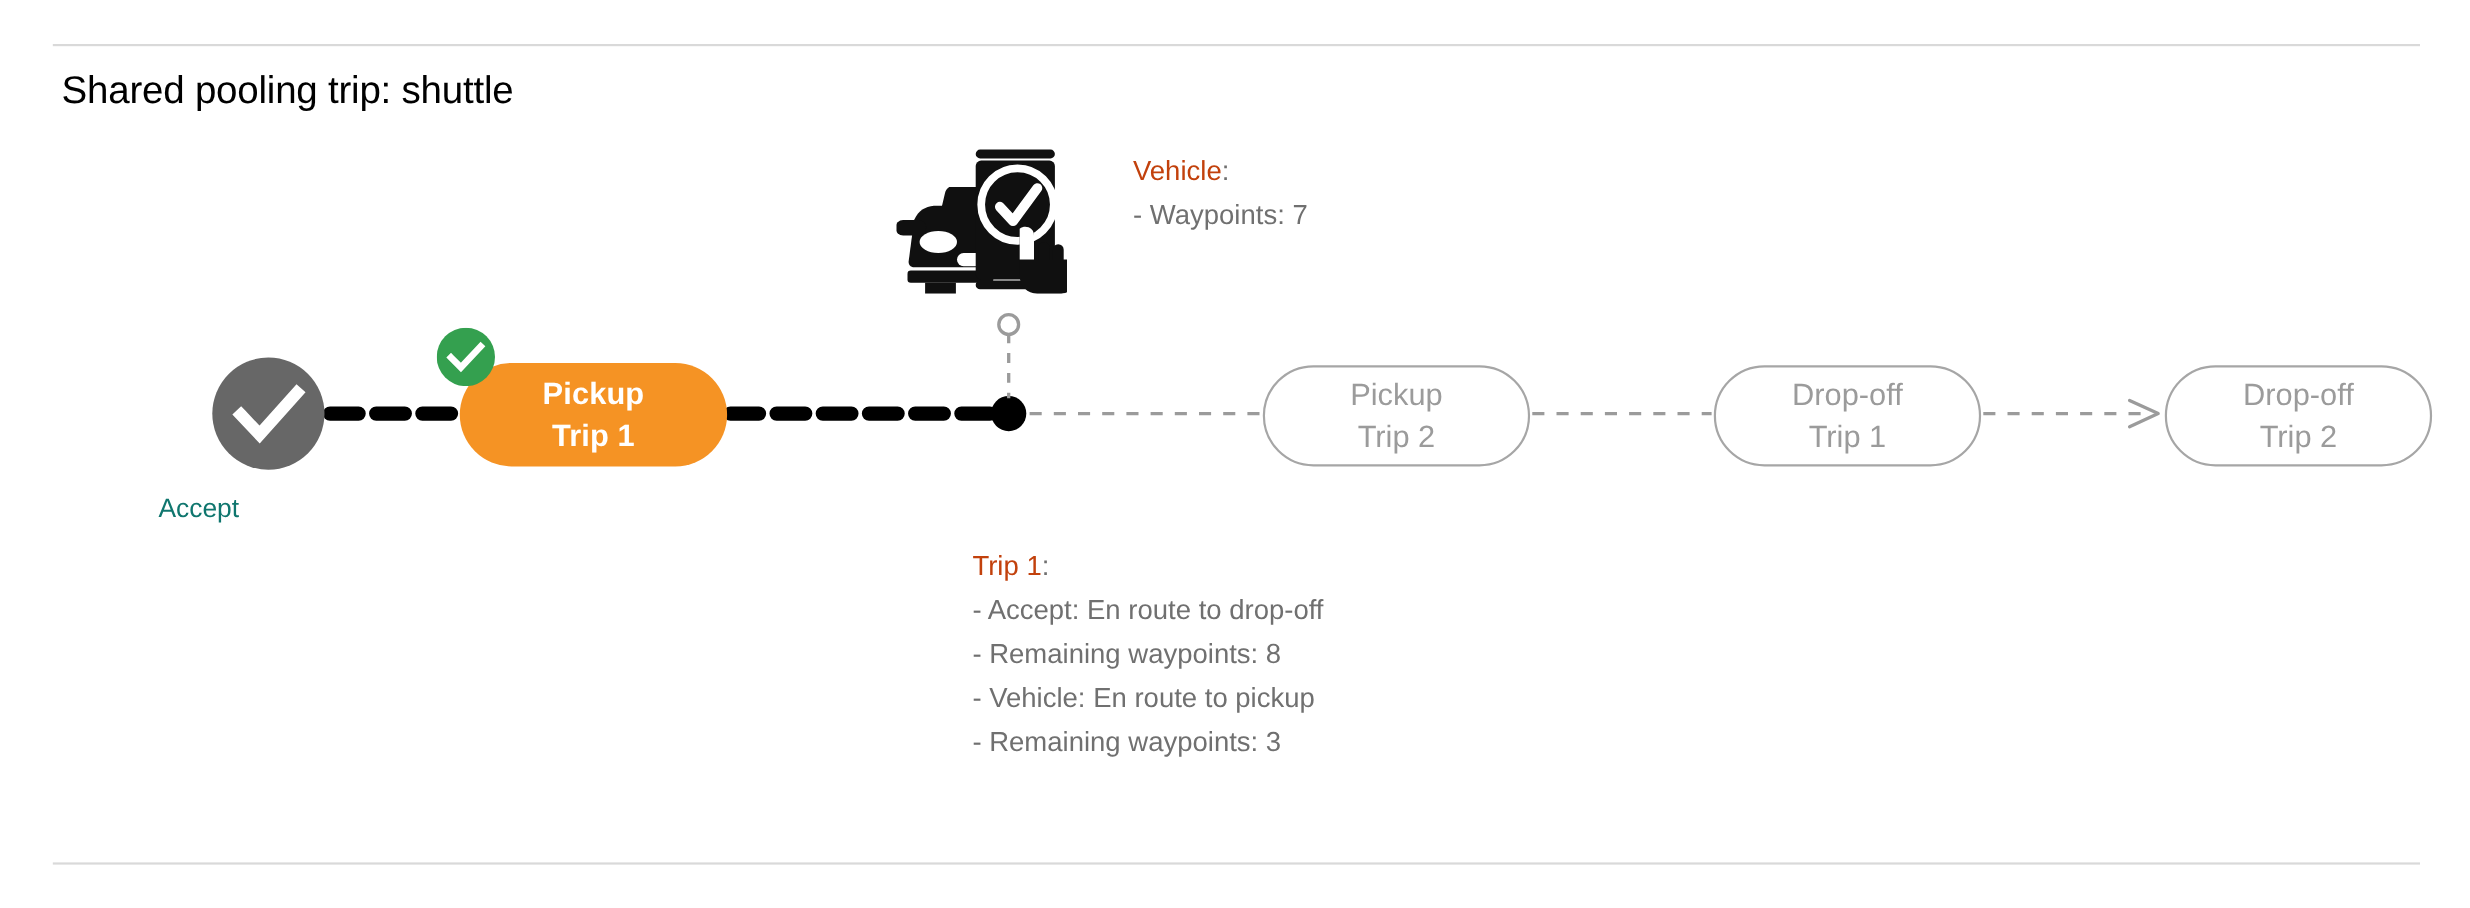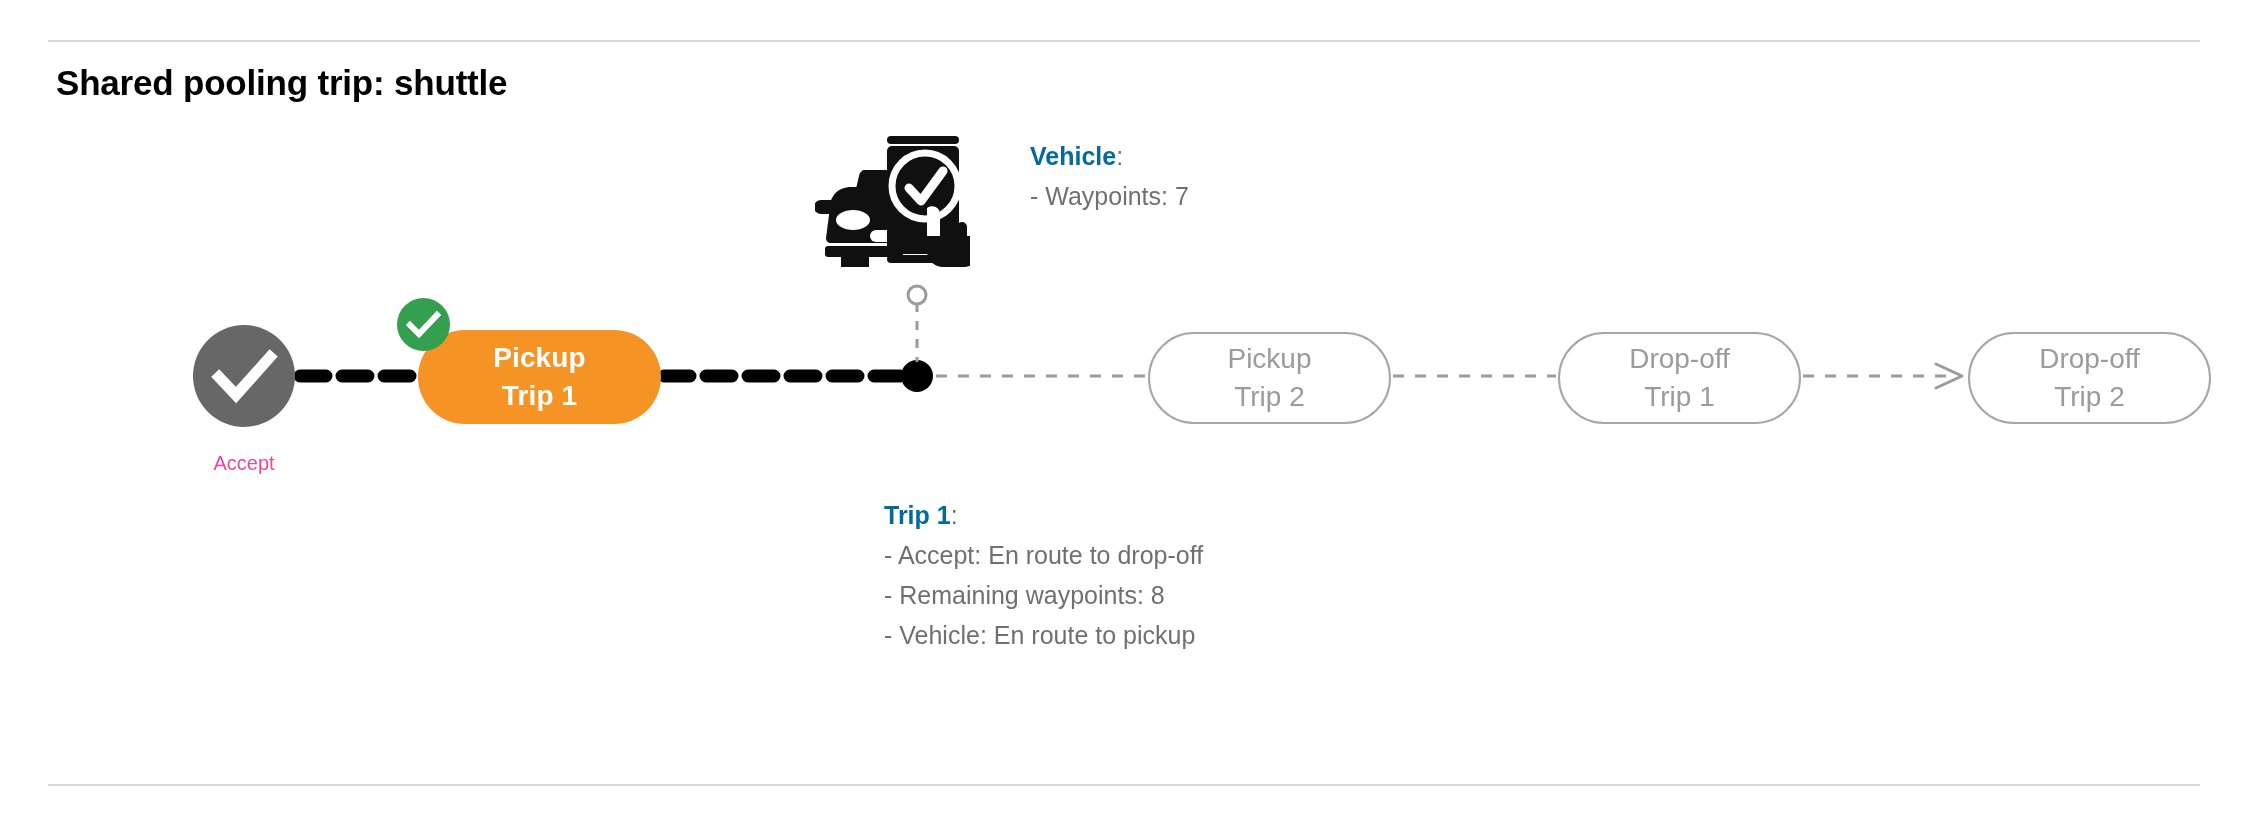--- a/index.html
+++ b/index.html
@@ -30,21 +30,21 @@
   }
   #divider-top    { top: 40px; }
   #divider-bottom { top: 784px; }
 
   
   #page-title {
     position: absolute;
     left: 56px;
     top: 63px;
     font-size: 35px;
-    font-weight: bold;
+    font-weight: normal;
     color: #000000;
     letter-spacing: -0.2px;
     white-space: nowrap;
   }
 
   
   #flow-svg {
     position: absolute;
     left: 0;
     top: 0;
@@ -68,24 +68,23 @@
   }
   #start-node .check {
     position: absolute;
     inset: 0;
   }
   #start-label {
     position: absolute;
     left: 144px;
     top: 443px;
     width: 200px;
-    text-align: center;
-    font-size: 20px;
+    font-size: 24px;
     line-height: 40px;
-    color: #ec4899;
+    color: #0f766e;
   }
 
   
   #pill-active {
     position: absolute;
     left: 418px;
     top: 330px;
     width: 243px;
     height: 94px;
     border-radius: 47px;
@@ -145,22 +144,22 @@
 
   
   .callout { position: absolute; }
   .callout .row {
     font-size: 25px;
     line-height: 40px;
     color: #707070;
     white-space: nowrap;
   }
   .callout .row b {
-    color: #0369a1;
-    font-weight: bold;
+    color: #c2410c;
+    font-weight: normal;
   }
   #callout-vehicle { left: 1030px; top: 136px; }
   #callout-trips   { left: 884px;  top: 495px; }
 </style>
 </head>
 <body>
 
 <div id="page">
 
   <div class="divider" id="divider-top"></div>
@@ -253,15 +252,16 @@
     <div class="row">- Waypoints: 7</div>
   </div>
 
   <div class="callout" id="callout-trips">
     <div class="row">
       <b>Trip 1</b><span>:</span>
     </div>
     <div class="row">- Accept:  En route to drop-off</div>
     <div class="row">- Remaining waypoints: 8</div>
     <div class="row">- Vehicle:  En route to pickup</div>
+    <div class="row">- Remaining waypoints: 3</div>
   </div>
 
 </div>
 
 </body></html>

